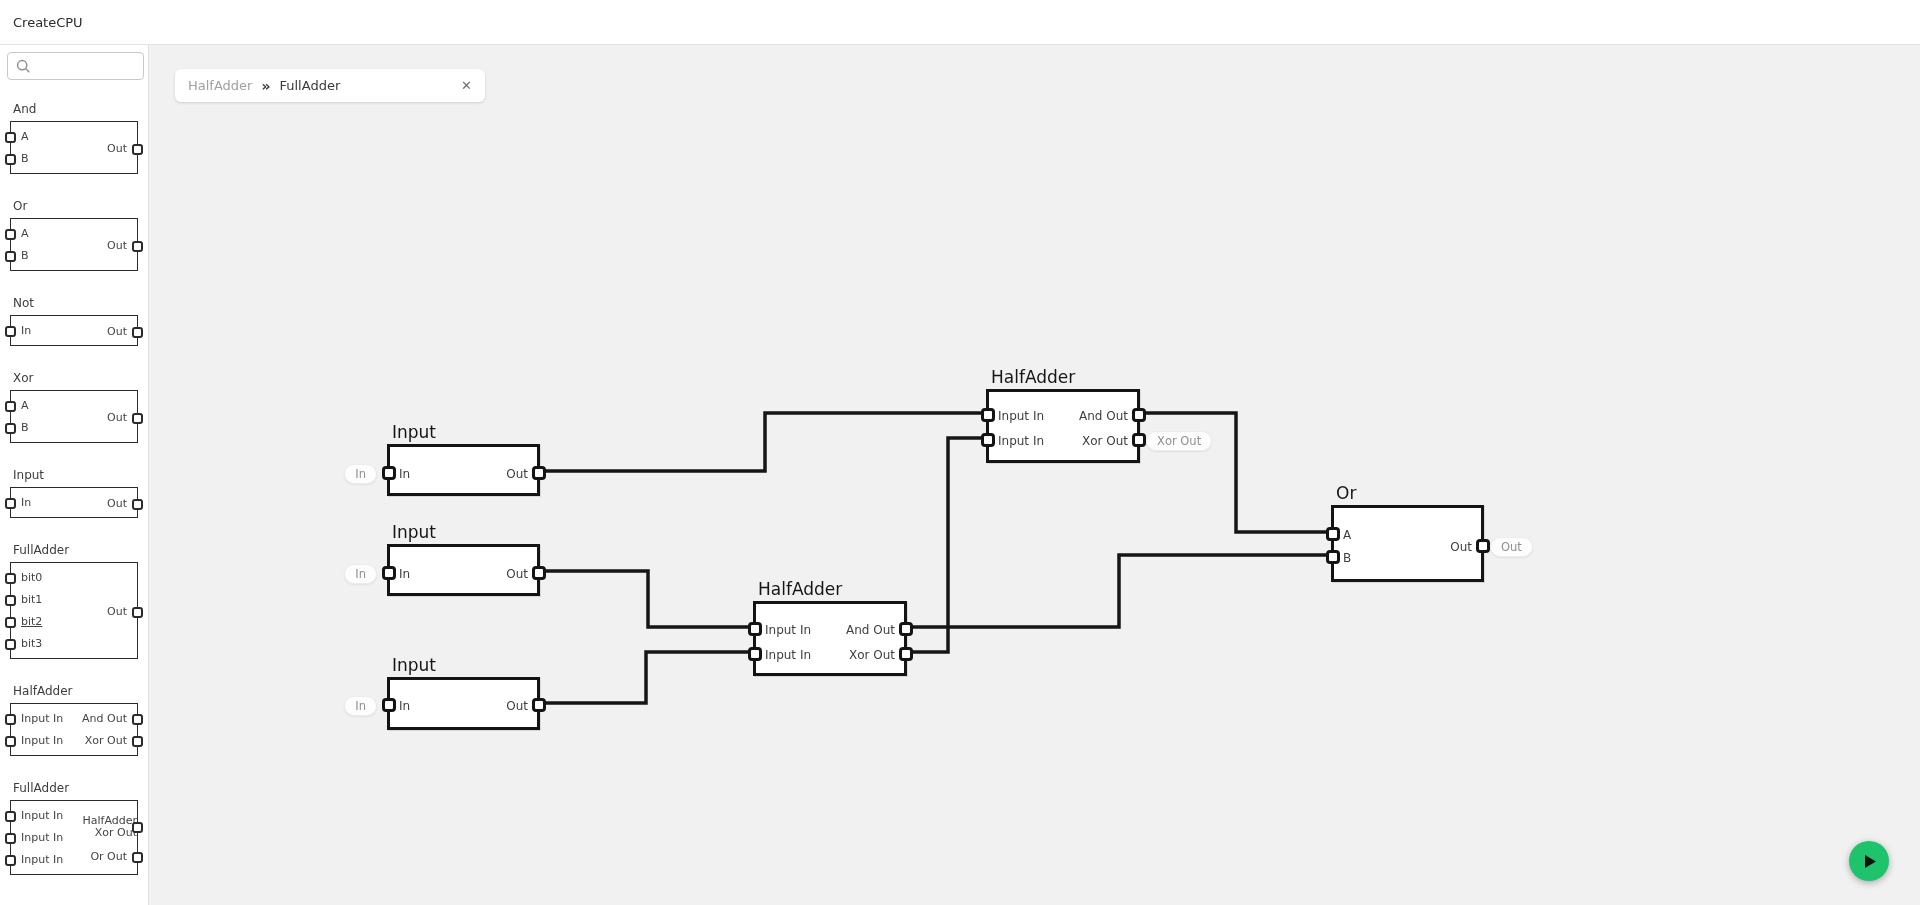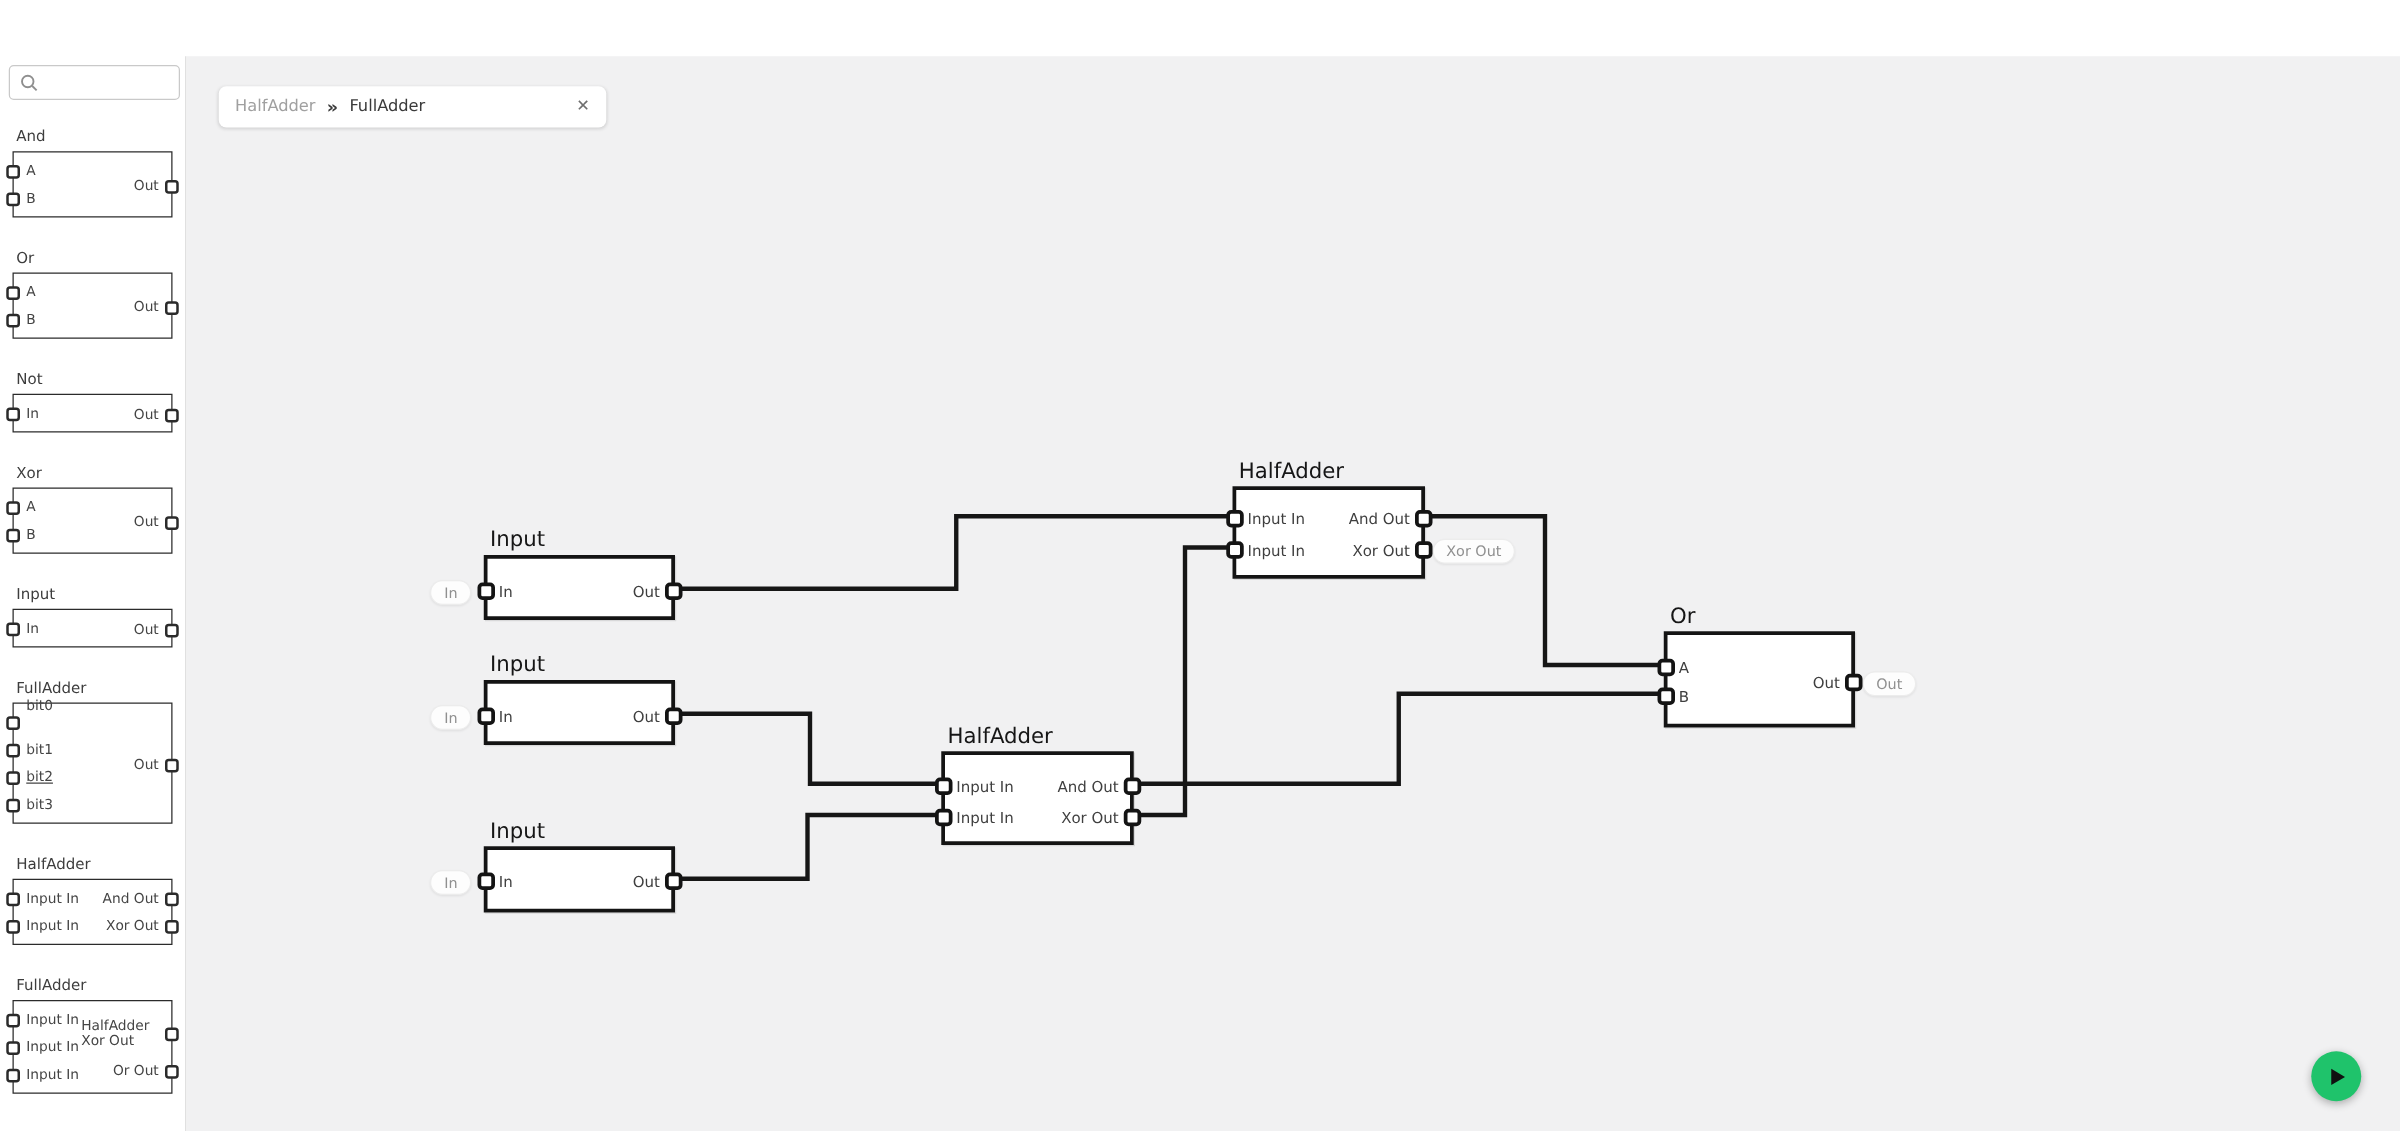--- a/index.html
+++ b/index.html
@@ -30,21 +30,21 @@
   .side-box{position:relative;margin-left:10px;width:128px;background:#fff;
     border:1.5px solid #2b2b2b;}
   .sport{position:absolute;width:11px;height:11px;background:#fff;border:2px solid #2b2b2b;
     border-radius:3px;z-index:2;}
   .sport.in{left:-6px;}
   .sport.out{right:-6px;}
   .sport-label{position:absolute;font-size:11px;color:#444;transform:translateY(-50%);
     white-space:nowrap;line-height:12px;}
   .sport-label.in{left:10px;}
   .sport-label.out{right:10px;}
-  .sport-label.wrap{left:54px;right:auto;width:72px;white-space:normal;}
+  .sport-label.wrap{left:54px;right:auto;width:72px;white-space:normal;text-align:right;}
 
   
   .canvas-bg{position:absolute;left:149px;top:45px;right:0;bottom:0;background:var(--canvas-bg);z-index:1;}
   #wires{position:absolute;left:0;top:0;width:1920px;height:905px;z-index:2;pointer-events:none;}
   #blocks{position:absolute;left:0;top:0;width:1920px;height:905px;z-index:3;pointer-events:none;}
 
   .tab{position:absolute;left:175px;top:69px;width:310px;height:33px;background:#fff;
     border-radius:6px;box-shadow:0 1px 3px rgba(0,0,0,.14);display:flex;align-items:center;
     padding:0 13px;gap:9px;z-index:4;cursor:pointer;}
   .crumb-root{font-size:13px;color:#a0a0a0;}
@@ -73,20 +73,23 @@
   .run-btn{position:absolute;left:1849px;top:841px;width:40px;height:40px;border-radius:50%;
     background:var(--green);border:none;cursor:pointer;z-index:6;display:flex;align-items:center;
     justify-content:center;box-shadow:0 2px 7px rgba(0,0,0,.30);}
   .run-btn svg{margin-left:3px;display:block;}
 </style>
 </head>
 <body>
 
 <div class="app">
 
+  <div class="header">
+    <div class="app-title">CreateCPU</div>
+  </div>
 
   <div class="sidebar">
     <div class="search-box">
       <svg width="15" height="15" viewBox="0 0 15 15">
         <circle cx="6.2" cy="6.2" r="4.6" fill="none" stroke="#8f8f8f" stroke-width="1.5"></circle>
         <line x1="9.8" y1="9.8" x2="13.3" y2="13.3" stroke="#8f8f8f" stroke-width="1.5"></line>
       </svg>
       <input type="text" placeholder="" style="">
     </div>
     <div id="sidebar-items">
@@ -138,21 +141,21 @@
             <div class="sport in" style="top: 9.5px;"></div>
             <div class="sport-label in" style="top: 15px;">In</div>
             <div class="sport out" style="top: 10.5px;"></div>
             <div class="sport-label out" style="top: 16px;">Out</div>
           </div>
         </div>
         <div class="side-item">
           <div class="side-label">FullAdder</div>
           <div class="side-box" style="height: 97px;">
             <div class="sport in" style="top: 9.5px;"></div>
-            <div class="sport-label in" style="top: 2px; text-align: right;">bit0</div>
+            <div class="sport-label in" style="top: 15px; text-align: right;">bit0</div>
             <div class="sport in" style="top: 31.5px;"></div>
             <div class="sport-label in" style="top: 37px;">bit1</div>
             <div class="sport in" style="top: 53.5px;"></div>
             <div class="sport-label in" style="top: 59px; text-decoration: underline;">bit2</div>
             <div class="sport in" style="top: 75.5px;"></div>
             <div class="sport-label in" style="top: 81px;">bit3</div>
             <div class="sport out" style="top: 43.5px;"></div>
             <div class="sport-label out" style="top: 49px;">Out</div>
           </div>
         </div>

